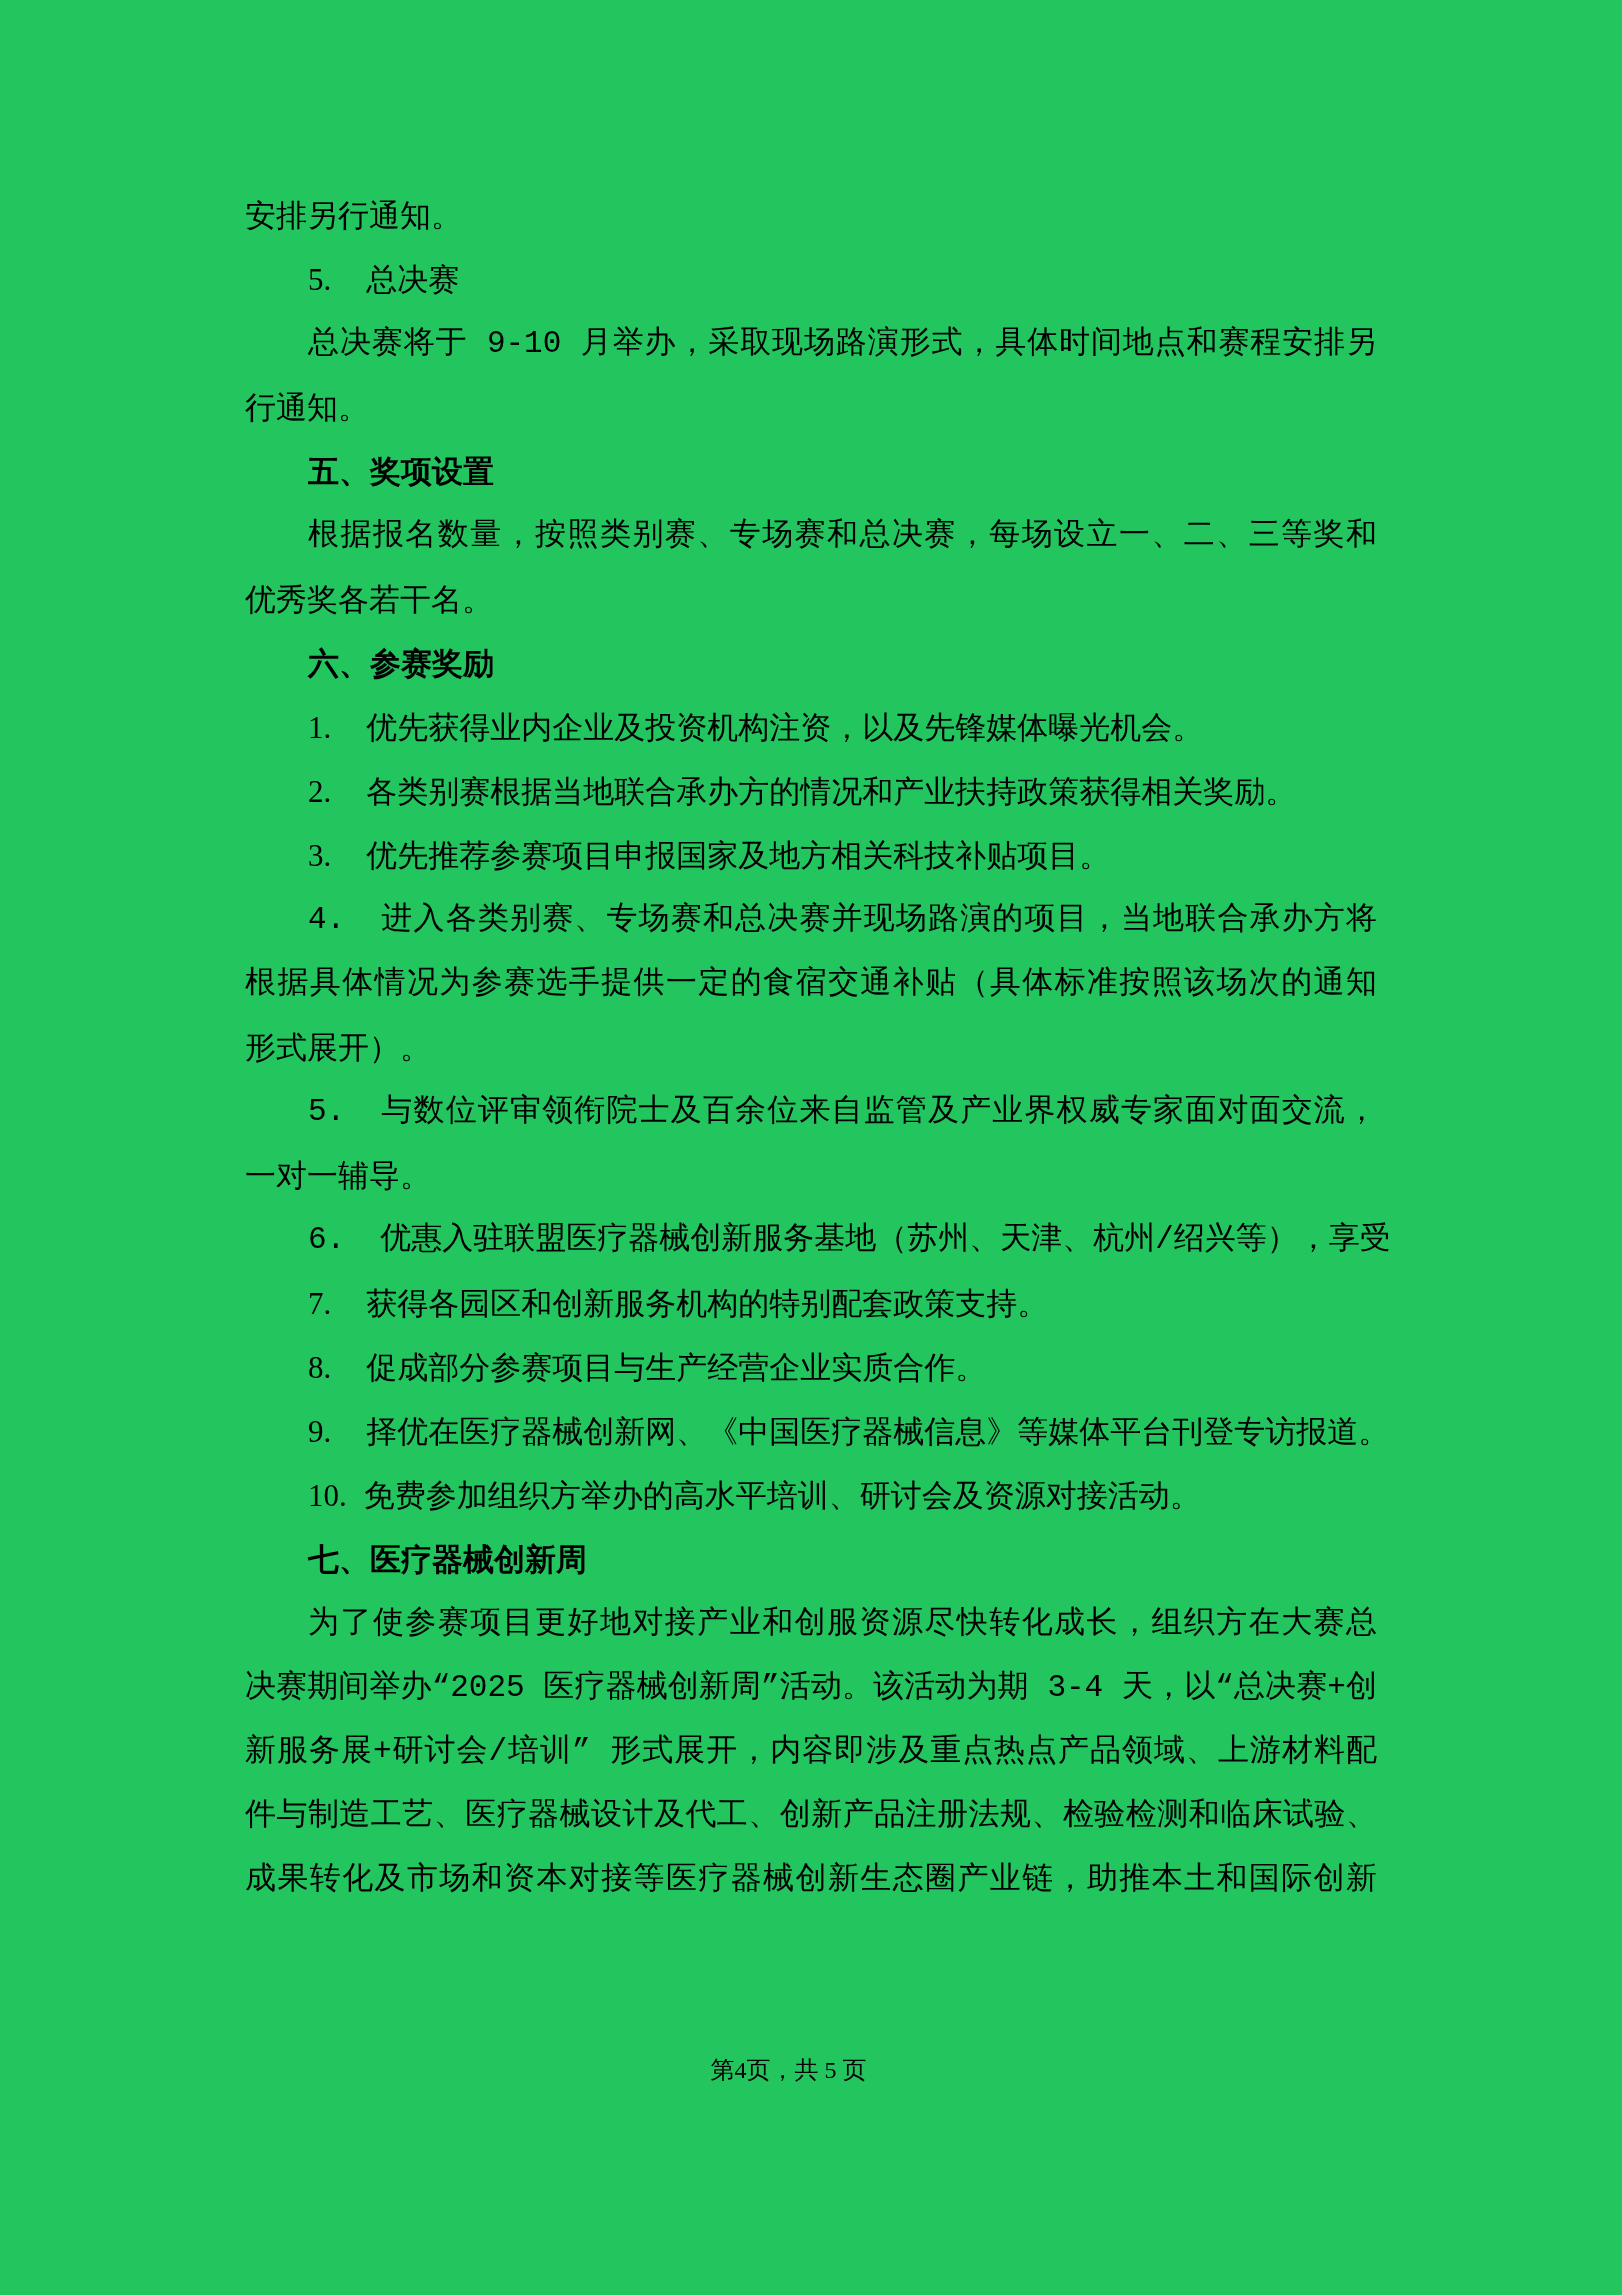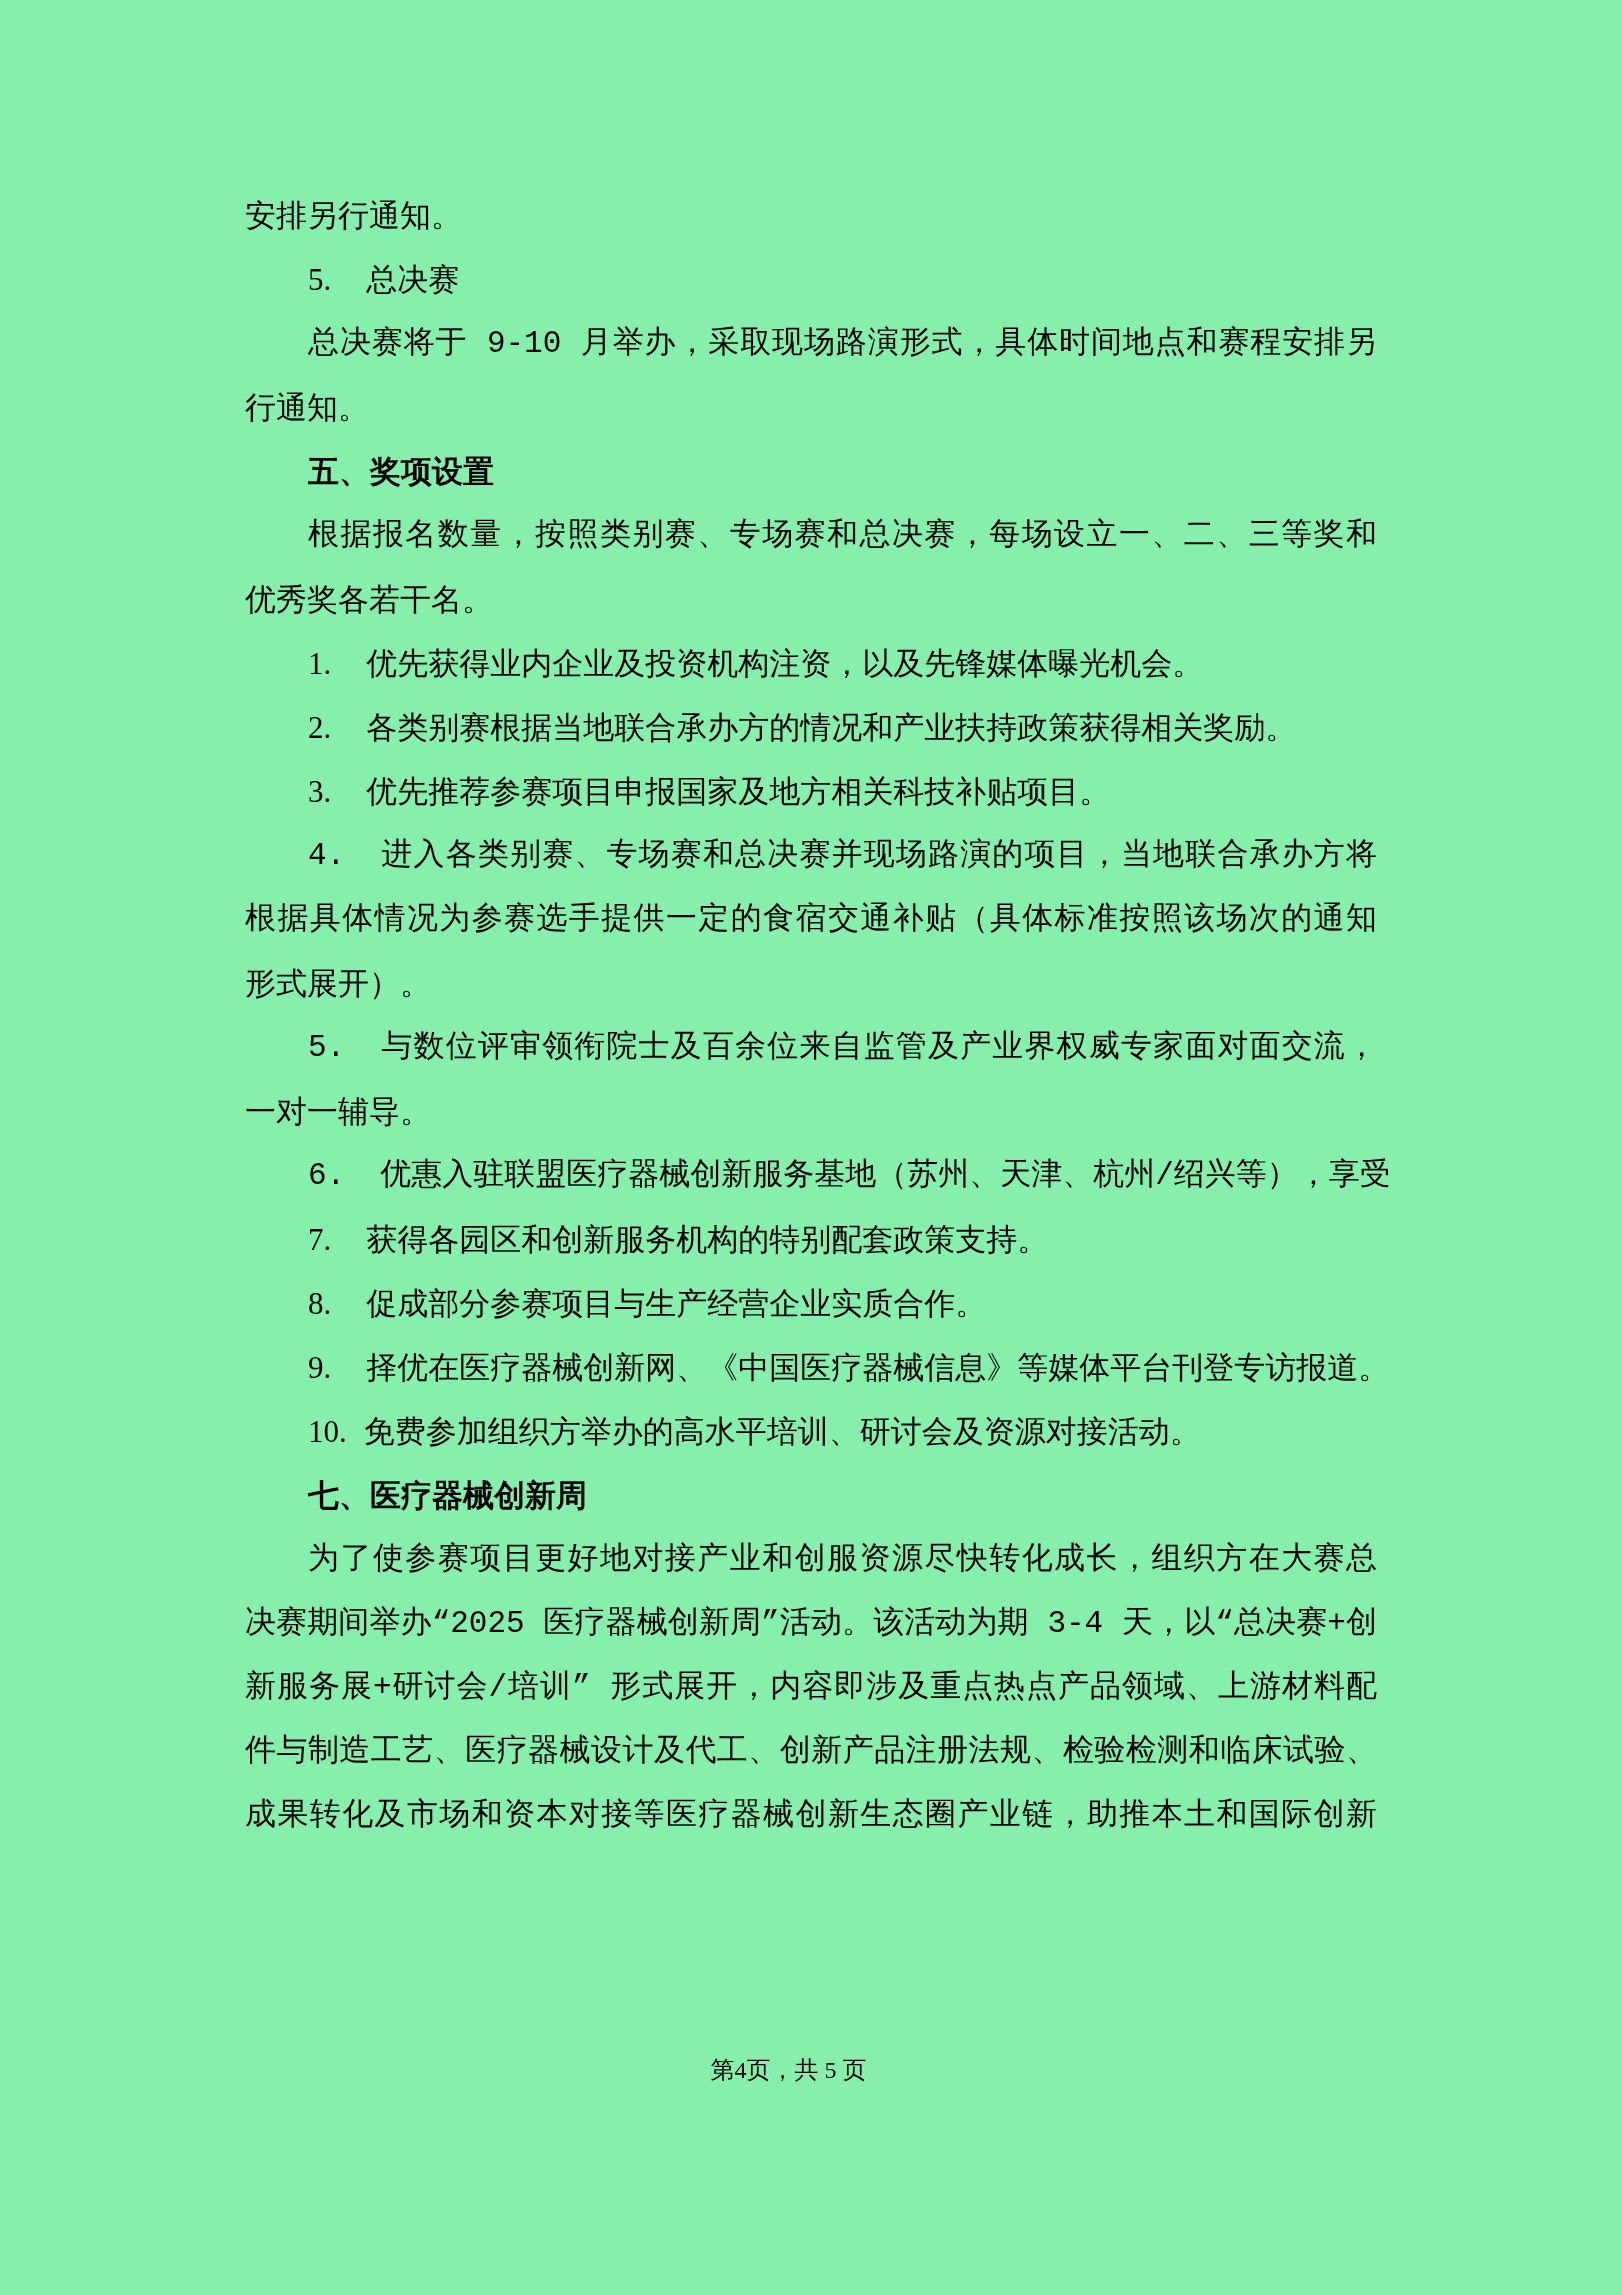--- a/index.html
+++ b/index.html
@@ -4,21 +4,21 @@
 <style>
   html, body {
     margin: 0;
     padding: 0;
     background: #ffffff;
   }
   .page {
     position: relative;
     width: 1623px;
     height: 2295px;
-    background: #86efac;
+    background: #22c55e;
     overflow: hidden;
     font-family: "Liberation Serif", "DejaVu Serif", serif;
     color: #000000;
   }
   .content {
     position: absolute;
     left: 245px;
     top: 184px;
     width: 1132px;
   }
@@ -68,20 +68,21 @@
 
 <div class="page">
   <div class="content" id="document-lines">
       <div class="line"><span>安排另行通知。</span></div>
       <div class="line indent2"><span class="num">5.</span><span class="gap"></span><span>总决赛</span></div>
       <div class="line indent2 just"><span>总决赛将于 9-10 月举办，采取现场路演形式，具体时间地点和赛程安排另</span></div>
       <div class="line"><span>行通知。</span></div>
       <div class="line heading indent2"><span>五、奖项设置</span></div>
       <div class="line indent2 just"><span>根据报名数量，按照类别赛、专场赛和总决赛，每场设立一、二、三等奖和</span></div>
       <div class="line"><span>优秀奖各若干名。</span></div>
+      <div class="line heading indent2"><span>六、参赛奖励</span></div>
       <div class="line indent2"><span class="num">1.</span><span class="gap"></span><span>优先获得业内企业及投资机构注资，以及先锋媒体曝光机会。</span></div>
       <div class="line indent2"><span class="num">2.</span><span class="gap"></span><span>各类别赛根据当地联合承办方的情况和产业扶持政策获得相关奖励。</span></div>
       <div class="line indent2"><span class="num">3.</span><span class="gap"></span><span>优先推荐参赛项目申报国家及地方相关科技补贴项目。</span></div>
       <div class="line indent2 just"><span class="num">4.</span><span class="gap"></span><span>进入各类别赛、专场赛和总决赛并现场路演的项目，当地联合承办方将</span></div>
       <div class="line just"><span>根据具体情况为参赛选手提供一定的食宿交通补贴（具体标准按照该场次的通知</span></div>
       <div class="line"><span>形式展开）。</span></div>
       <div class="line indent2 just"><span class="num">5.</span><span class="gap"></span><span>与数位评审领衔院士及百余位来自监管及产业界权威专家面对面交流，</span></div>
       <div class="line"><span>一对一辅导。</span></div>
       <div class="line indent2 just"><span class="num">6.</span><span class="gap"></span><span>优惠入驻联盟医疗器械创新服务基地（苏州、天津、杭州/绍兴等），享受</span></div>
       <div class="line indent2"><span class="num">7.</span><span class="gap"></span><span>获得各园区和创新服务机构的特别配套政策支持。</span></div>

